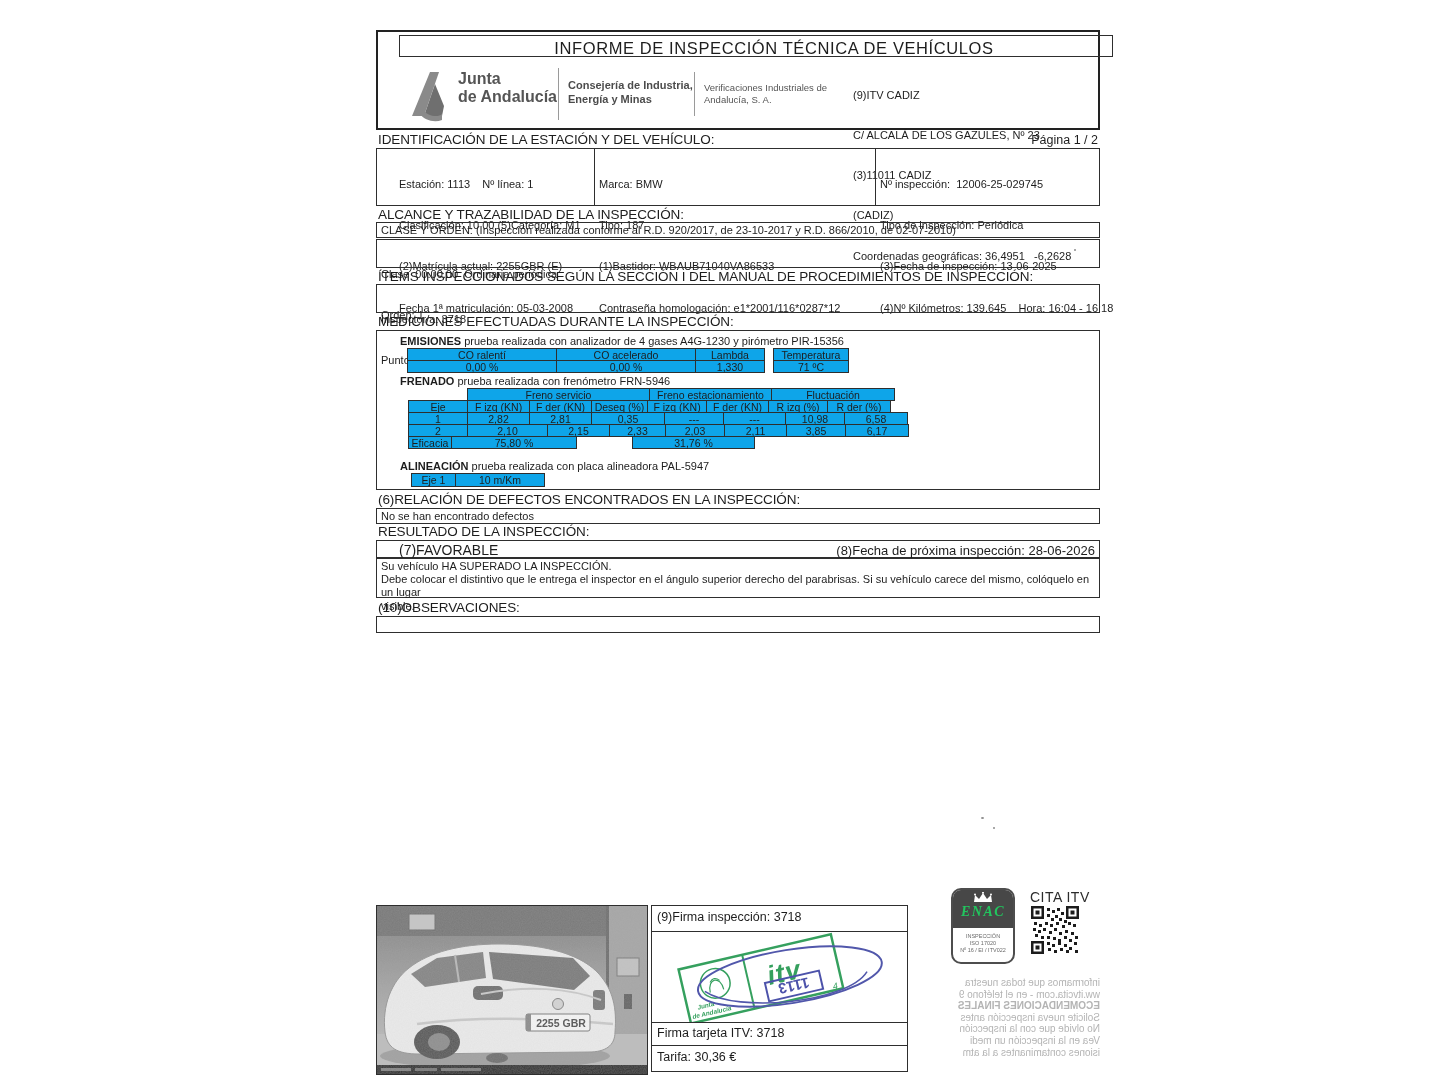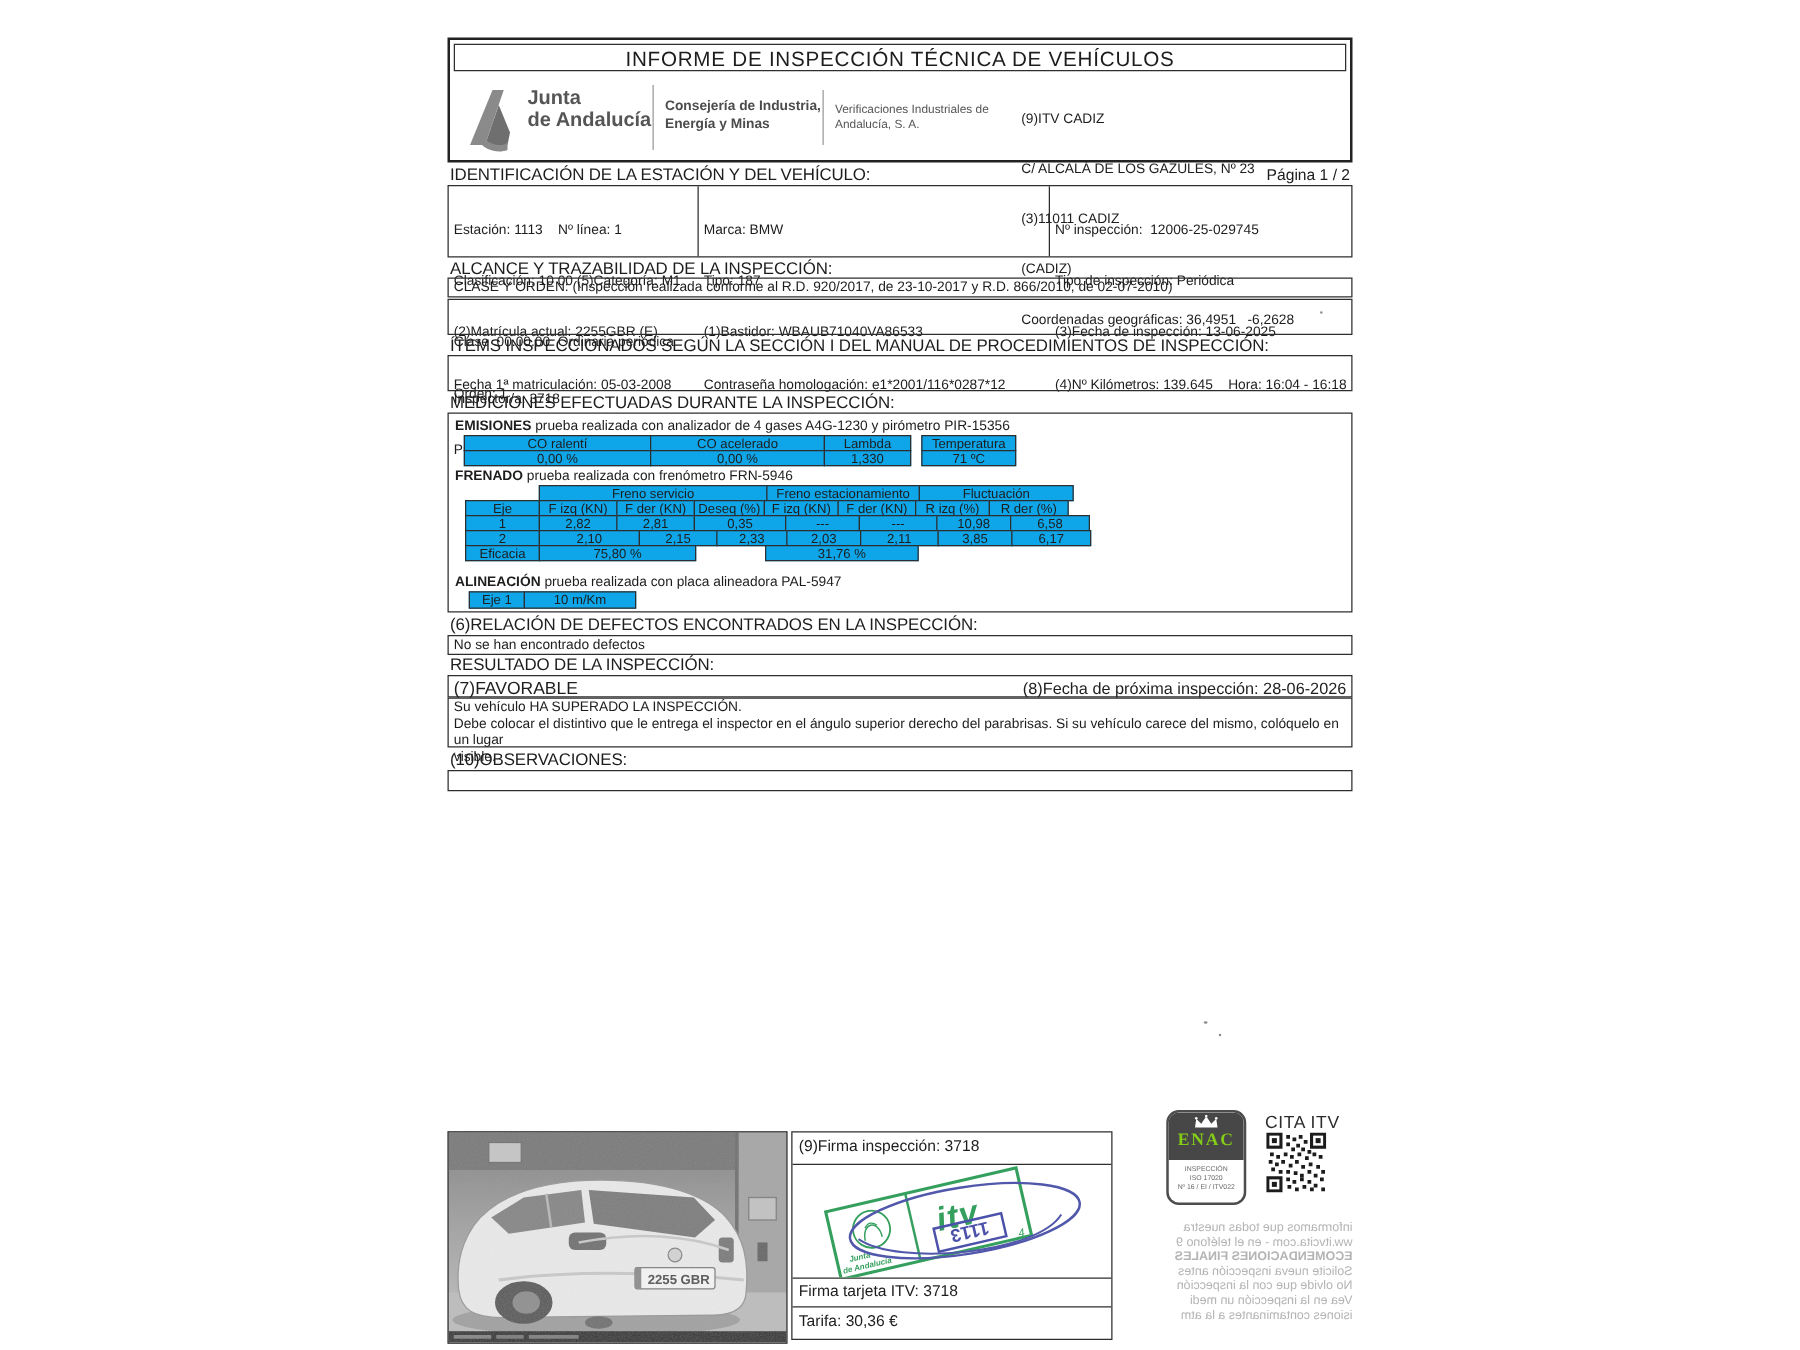--- a/index.html
+++ b/index.html
@@ -1,18 +1,18 @@
 <!DOCTYPE html>
 <html><head>
 <meta charset="utf-8">
 <style>
   html,body{margin:0;padding:0;background:#ffffff;}
   .sheet{position:relative;width:1440px;height:1080px;background:#fff;
          font-family:"Liberation Sans",sans-serif;color:#1d1d1d;font-size:11px;overflow:hidden;}
-  .abs{position:absolute;}
+  .abs{position:absolute;margin-left:18px;}
   .box{border:1px solid #2e2e2e;box-sizing:border-box;}
   .box2{border:2px solid #222;box-sizing:border-box;}
   .hd{font-size:13.5px;letter-spacing:-0.1px;white-space:pre;}
   .pre{white-space:pre-wrap;}
   .cell{border:1px solid #2e2e2e;box-sizing:border-box;text-align:center;
         font-size:10.5px;line-height:12px;height:13px;margin-left:-1px;background:#0ea5e9;}
   .cell.noline{border-color:transparent;background:transparent;}
   .trow{display:flex;margin-top:-1px;}
   .bleed{transform:scaleX(-1);color:#b4b4b4;font-size:10px;line-height:11.6px;text-align:left;}
   .dot{background:#8d8d8d;border-radius:50%;}
@@ -161,21 +161,21 @@
         <div class="cell" style="width:60px;">2</div>
         <div class="cell" style="width:81px;">2,10</div>
         <div class="cell" style="width:63px;">2,15</div>
         <div class="cell" style="width:57px;">2,33</div>
         <div class="cell" style="width:60px;">2,03</div>
         <div class="cell" style="width:63px;">2,11</div>
         <div class="cell" style="width:60px;">3,85</div>
         <div class="cell" style="width:64px;">6,17</div>
       </div>
       <div class="trow">
-        <div class="cell" style="width:60px;">Eficacia</div>
+        <div class="cell" style="width:44px;">Eficacia</div>
         <div class="cell" style="width:126px;">75,80 %</div>
         <div class="cell noline" style="width:57px;"></div>
         <div class="cell" style="width:123px;">31,76 %</div>
       </div>
     </div>
 
     <div class="abs" style="left:5px;top:129px;">
       <b>ALINEACIÓN</b><span class="pre"> prueba realizada con placa alineadora PAL-5947</span>
     </div>
     <div class="abs" style="left:17px;top:142px;">
@@ -296,21 +296,21 @@
   </div>
 
   <div class="abs" style="left:933px;top:888px;width:64px;height:76px;border:2px solid #4d4d4d;border-radius:10px;overflow:hidden;background:#fff;box-sizing:border-box;">
     <div style="height:38px;background:#474747;text-align:center;">
       <svg width="22" height="11" viewBox="0 0 22 11" style="margin-top:2px;">
         <path d="M2,10 L3,3 L7,7 L11,1 L15,7 L19,3 L20,10 Z" fill="#ffffff"></path>
         <circle cx="3" cy="2.5" r="1" fill="#fff"></circle>
           <circle cx="11" cy="0.8" r="1" fill="#fff"></circle>
           <circle cx="19" cy="2.5" r="1" fill="#fff"></circle>
       </svg>
-      <div style="color:#84cc16;font-family:'Liberation Serif',serif;font-weight:bold;font-size:14px;letter-spacing:1.5px;margin-top:-1px;">ENAC</div>
+      <div style="color:#22c55e;font-family:'Liberation Serif',serif;font-weight:bold;font-size:14px;letter-spacing:1.5px;margin-top:-1px;font-style:italic;">ENAC</div>
     </div>
     <div style="padding-top:5px;text-align:center;font-size:5.5px;line-height:7px;color:#6a6a6a;">
       <div>INSPECCIÓN</div>
       <div>ISO 17020</div>
       <div>Nº 16 / EI / ITV022</div>
     </div>
   </div>
 
   <div class="abs" style="left:1012px;top:889px;font-size:14px;letter-spacing:0.5px;color:#2c2c2c;">CITA ITV</div>
   <div class="abs" style="left:1013px;top:906px;">

